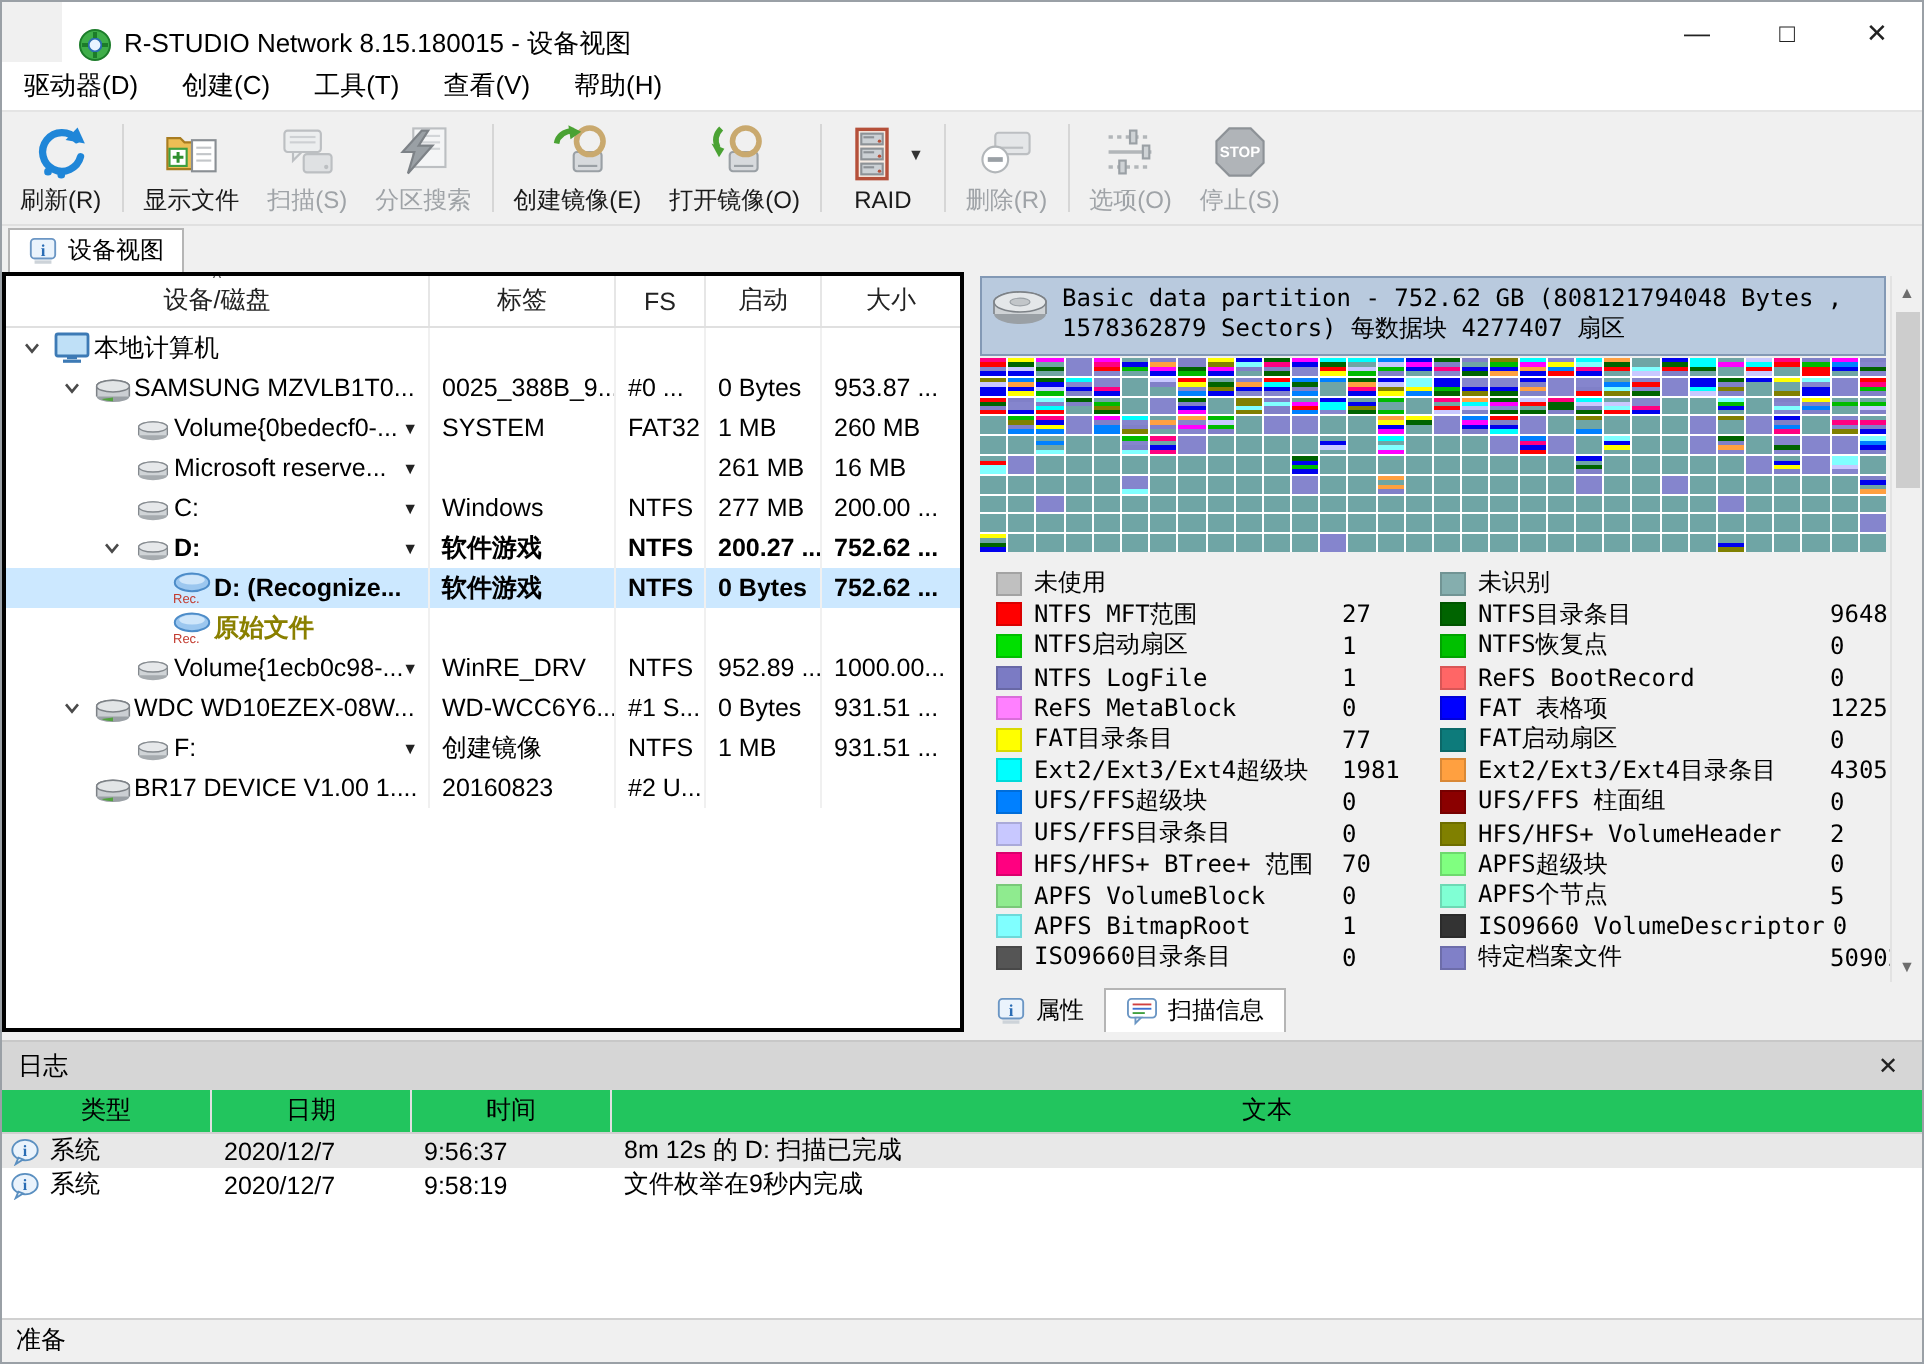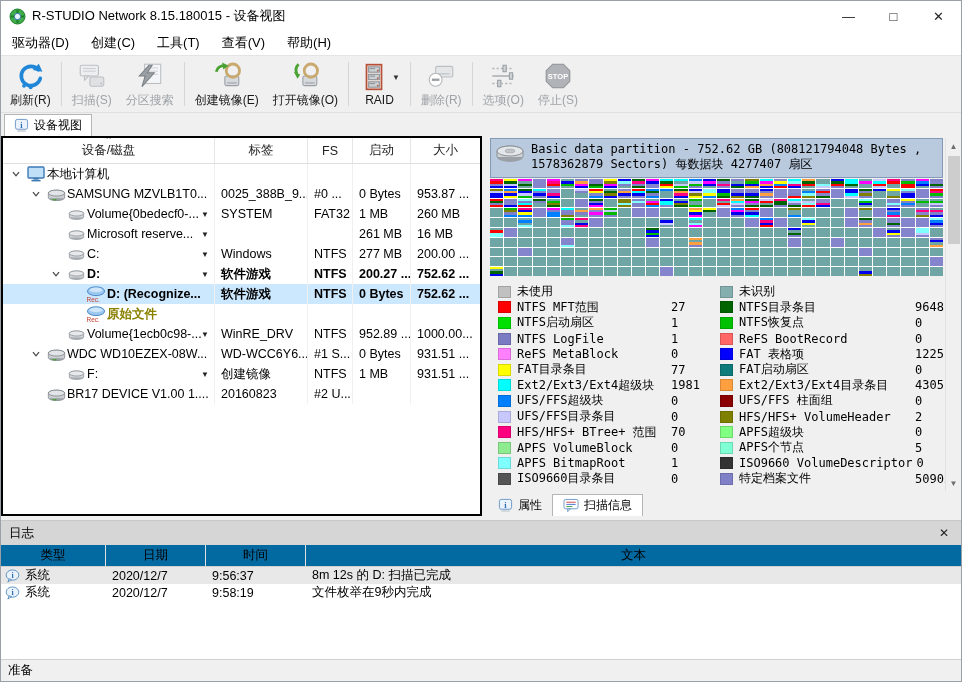--- a/index.html
+++ b/index.html
@@ -3,21 +3,21 @@
 <meta charset="utf-8">
 <style>
   html,body{margin:0;padding:0;background:#888;}
   *{box-sizing:border-box;}
   .window{
     width:962px;height:682px;background:#f0f0f0;border:1px solid #9aa0a6;
     font-family:"Liberation Sans",sans-serif;color:#000;position:relative;
     display:flex;flex-direction:column;overflow:hidden;
   }
   
-  .titlebar{height:30px;background:#fff;display:flex;align-items:center;flex:0 0 auto;}
+  .titlebar{height:30px;background:#fff;display:flex;align-items:flex-end;flex:0 0 auto;margin-left:30px;}
   .titlebar .appicon{margin:0 6px 0 8px;display:flex;}
   .titlebar .title{font-size:13px;}
   .win-controls{margin-left:auto;display:flex;height:100%;}
   .win-btn{width:45px;height:100%;display:flex;align-items:center;justify-content:center;font-size:13px;color:#222;}
   
   .menubar{height:25px;background:#fff;display:flex;align-items:center;flex:0 0 auto;border-bottom:1px solid #e4e4e4;}
   .menu-item{padding:0 11px;font-size:13px;height:100%;display:flex;align-items:center;}
   
   .toolbar{height:57px;background:#f0f0f0;display:flex;align-items:stretch;flex:0 0 auto;padding-left:2px;border-bottom:1px solid #e0e0e0;}
   .tb-btn{display:flex;flex-direction:column;align-items:center;justify-content:center;padding:2px 7px 1px 7px;min-width:52px;}
@@ -71,21 +71,21 @@
   .sb-thumb{width:12px;height:88px;background:#cdcdcd;margin-top:2px;}
   .sb-fill{flex:1;}
   .subtabs{position:absolute;left:2px;bottom:0;height:23px;display:flex;align-items:flex-end;}
   .subtab{height:22px;display:flex;align-items:center;gap:5px;padding:0 10px;font-size:12px;background:#f0f0f0;}
   .subtab.active{background:#fff;border:1px solid #b5b5b5;border-bottom:none;}
   
   .splitter-h{height:4px;background:#f0f0f0;flex:0 0 auto;}
   .log-panel{height:139px;display:flex;flex-direction:column;flex:0 0 auto;border-top:1px solid #c8c8c8;}
   .log-titlebar{height:24px;background:#d6d6d6;display:flex;align-items:center;padding:0 8px;font-size:12.5px;flex:0 0 auto;}
   .log-close{margin-left:auto;font-size:12px;color:#222;padding:0 4px;}
-  .log-header{display:grid;grid-template-columns:105px 100px 100px 1fr;height:22px;background:#0369a1;border-bottom:1px solid #d0d0d0;flex:0 0 auto;}
+  .log-header{display:grid;grid-template-columns:105px 100px 100px 1fr;height:22px;background:#22c55e;border-bottom:1px solid #d0d0d0;flex:0 0 auto;}
   .lh-cell{display:flex;align-items:center;justify-content:center;font-size:12.5px;border-right:1px solid #e0e0e0;}
   .lh-cell:last-child{border-right:none;}
   .log-body{flex:1;background:#fff;overflow:hidden;}
   .log-row{display:grid;grid-template-columns:105px 100px 100px 1fr;height:17px;font-size:12.5px;align-items:center;}
   .log-row.alt{background:#e8e8e8;}
   .lr-cell{display:flex;align-items:center;height:100%;padding-left:6px;overflow:hidden;white-space:nowrap;}
   .lr-type{gap:5px;padding-left:4px;}
   
   .statusbar{height:22px;background:#f0f0f0;border-top:1px solid #d0d0d0;display:flex;align-items:center;padding-left:7px;font-size:12.5px;flex:0 0 auto;}
 </style>
@@ -124,20 +124,34 @@
           <svg width="30" height="30" viewBox="0 0 28 28">
             <path d="M21.8 8.2 A9 9 0 1 0 23.6 16.2" fill="none" stroke="#1f86d8" stroke-width="3.4" stroke-linecap="round"></path>
             <polygon points="16.6,8.4 25.6,10.0 22.2,2.6" fill="#1f86d8"></polygon>
             <circle cx="8.4" cy="23.2" r="1.8" fill="#1f86d8"></circle>
             <circle cx="14.6" cy="24.6" r="1.8" fill="#1f86d8"></circle>
           </svg>
         </span>
         <span class="tb-label">刷新(R)</span>
       </div>
       <div class="tb-sep"></div>
+      <div class="tb-btn">
+        <span class="tb-icon-wrap">
+          <svg width="30" height="30" viewBox="0 0 28 28">
+            <path d="M2.5 7.5 h6 l2 2 h6.5 v12.5 h-14.5 Z" fill="#ecbe55" stroke="#a87c20"></path>
+            <rect x="14" y="8.5" width="11" height="14.5" fill="#ffffff" stroke="#8a8f94"></rect>
+            <line x1="16" y1="12" x2="23" y2="12" stroke="#c3c6c9"></line>
+            <line x1="16" y1="15" x2="23" y2="15" stroke="#c3c6c9"></line>
+            <line x1="16" y1="18" x2="23" y2="18" stroke="#c3c6c9"></line>
+            <rect x="3.5" y="12.5" width="8" height="8" fill="#fff" stroke="#3f9f3f"></rect>
+            <path d="M7.5 14 v5 M5 16.5 h5" stroke="#2f8f2f" stroke-width="1.4"></path>
+          </svg>
+        </span>
+        <span class="tb-label">显示文件</span>
+      </div>
       <div class="tb-btn disabled">
         <span class="tb-icon-wrap">
           <svg width="30" height="30" viewBox="0 0 28 28">
             <rect x="3" y="4" width="17" height="10" rx="1.5" fill="#eceeef" stroke="#bcbfc2"></rect>
             <line x1="5.5" y1="7" x2="17.5" y2="7" stroke="#cdd0d3"></line>
             <line x1="5.5" y1="9.5" x2="17.5" y2="9.5" stroke="#cdd0d3"></line>
             <path d="M7 14 v4 l4 -4 Z" fill="#eceeef" stroke="#bcbfc2"></path>
             <rect x="12" y="15" width="13" height="8.5" rx="1.5" fill="#dfe1e3" stroke="#bcbfc2"></rect>
             <circle cx="22.5" cy="21" r="1" fill="#bcbfc2"></circle>
           </svg>

